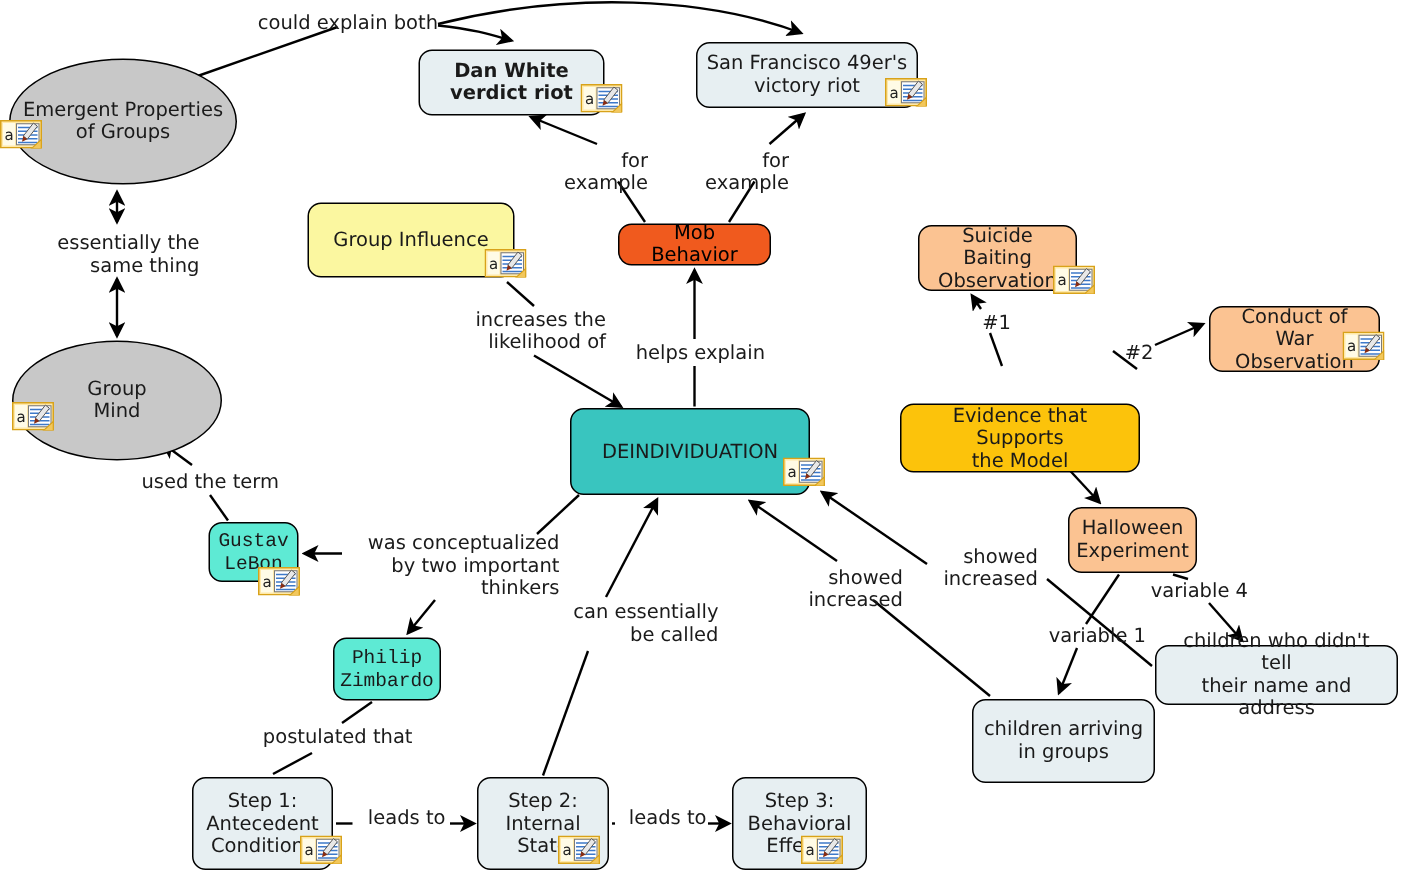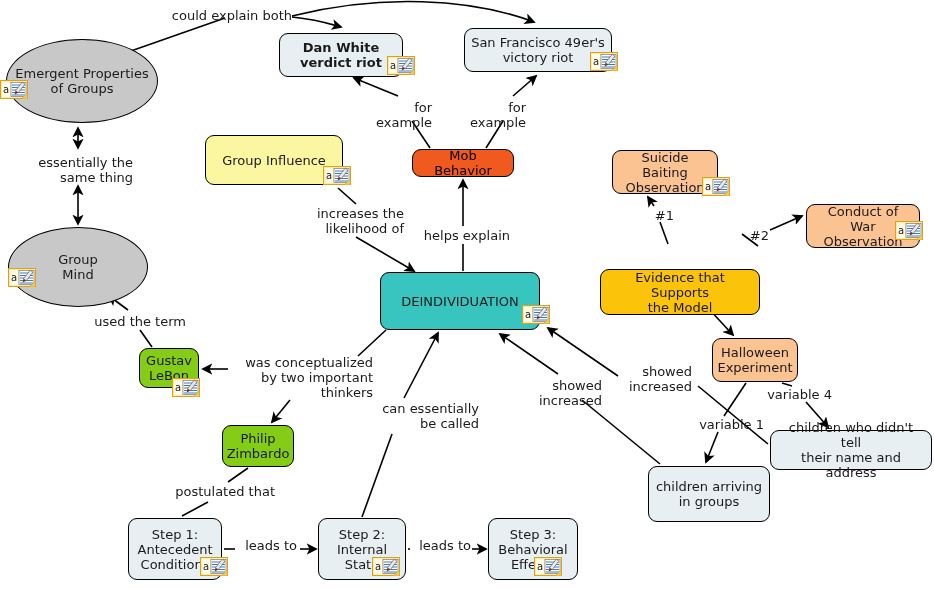--- a/index.html
+++ b/index.html
@@ -50,21 +50,21 @@
   .node.oval {
     border-radius: 50%;
   }
   
   .n-gray   { background: #c8c8c8; }
   .n-blue   { background: #e7eff2; }
   .n-yellow { background: #fbf7a0; }
   .n-orange { background: #f05a1e; color: #000; }
   .n-peach  { background: #fbc392; }
   .n-gold   { background: #fcc30b; }
-  .n-pink   { background: #84cc16; }
+  .n-pink   { background: #5eead4; font-family: Liberation Mono, monospace; }
   .n-teal   { background: #39c5bf; }
 
   
   .elabel {
     position: absolute;
     font-size: 13px;
     line-height: 15px;
     color: #1a1a1a;
     text-align: right;
     white-space: pre-line;

